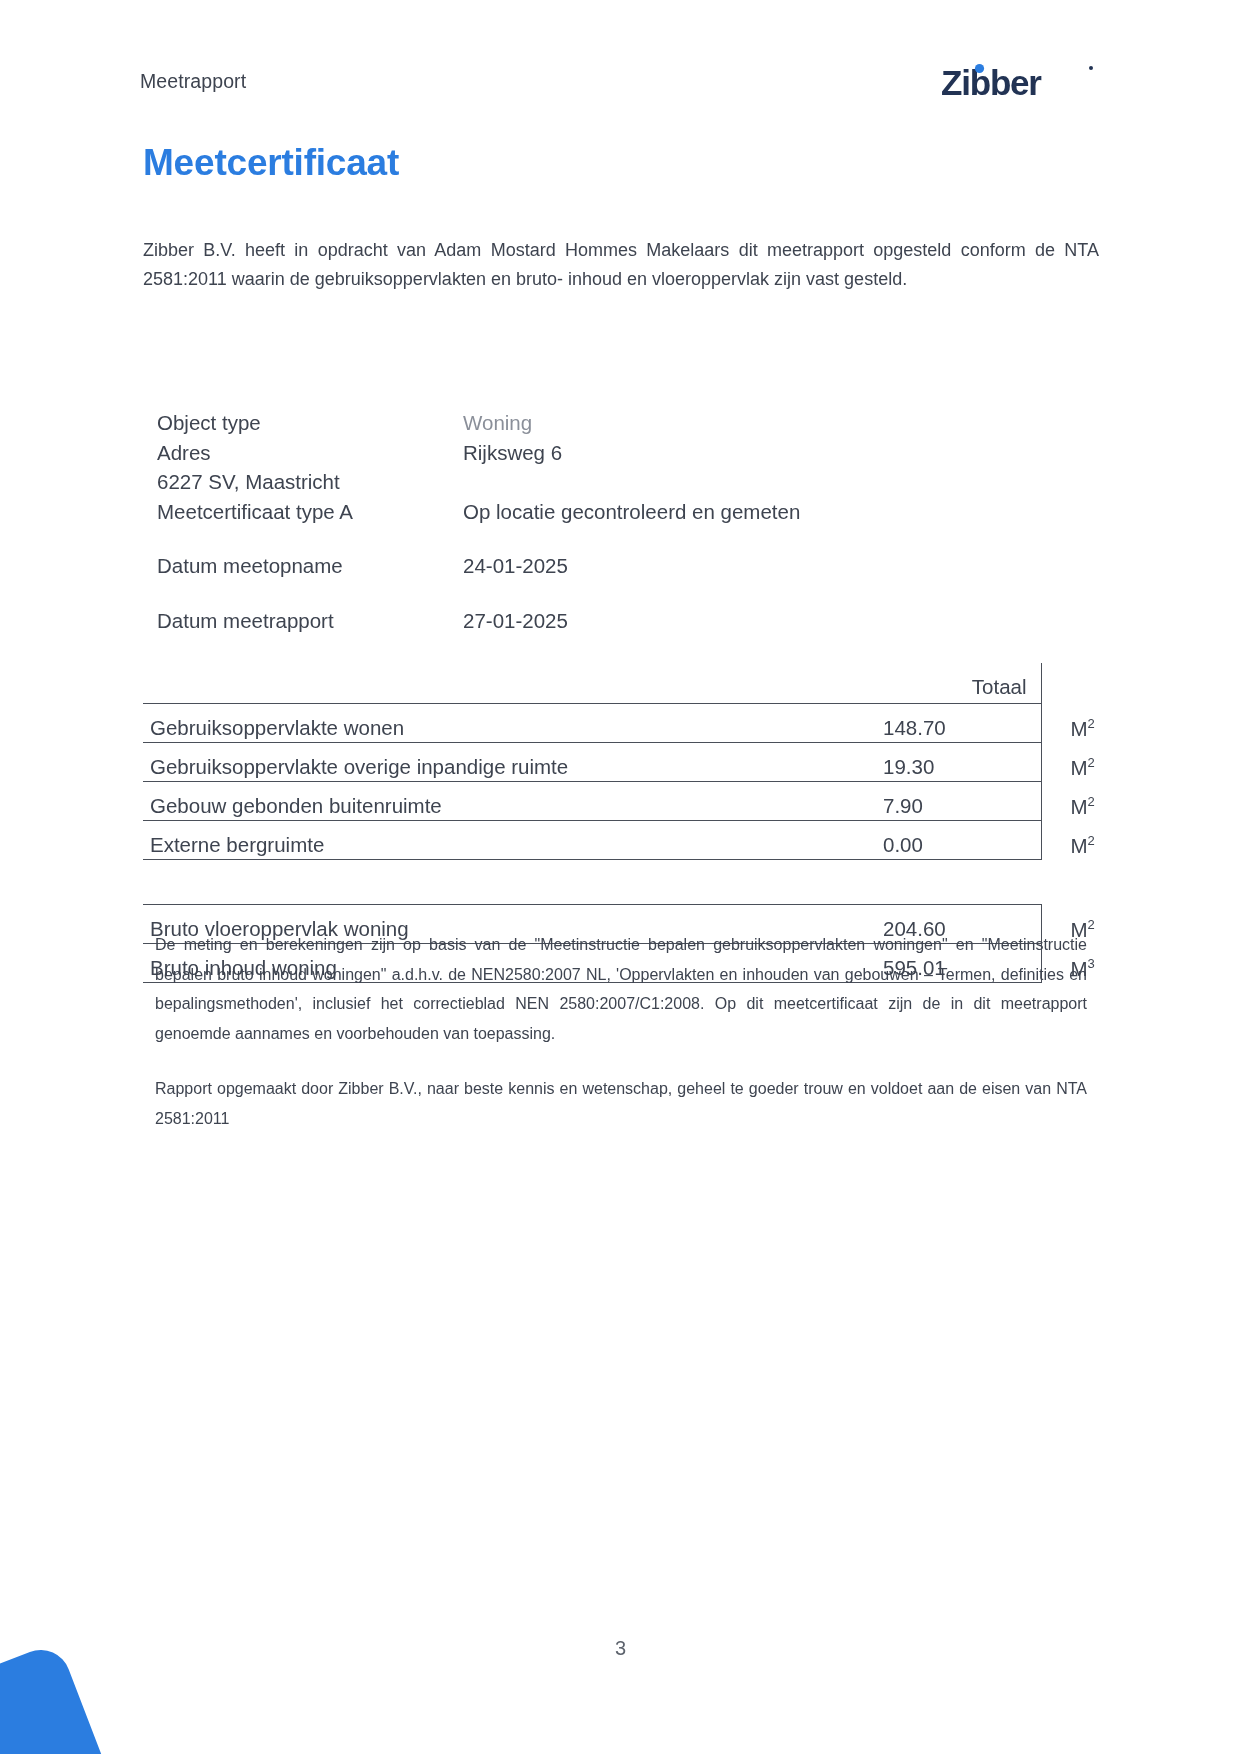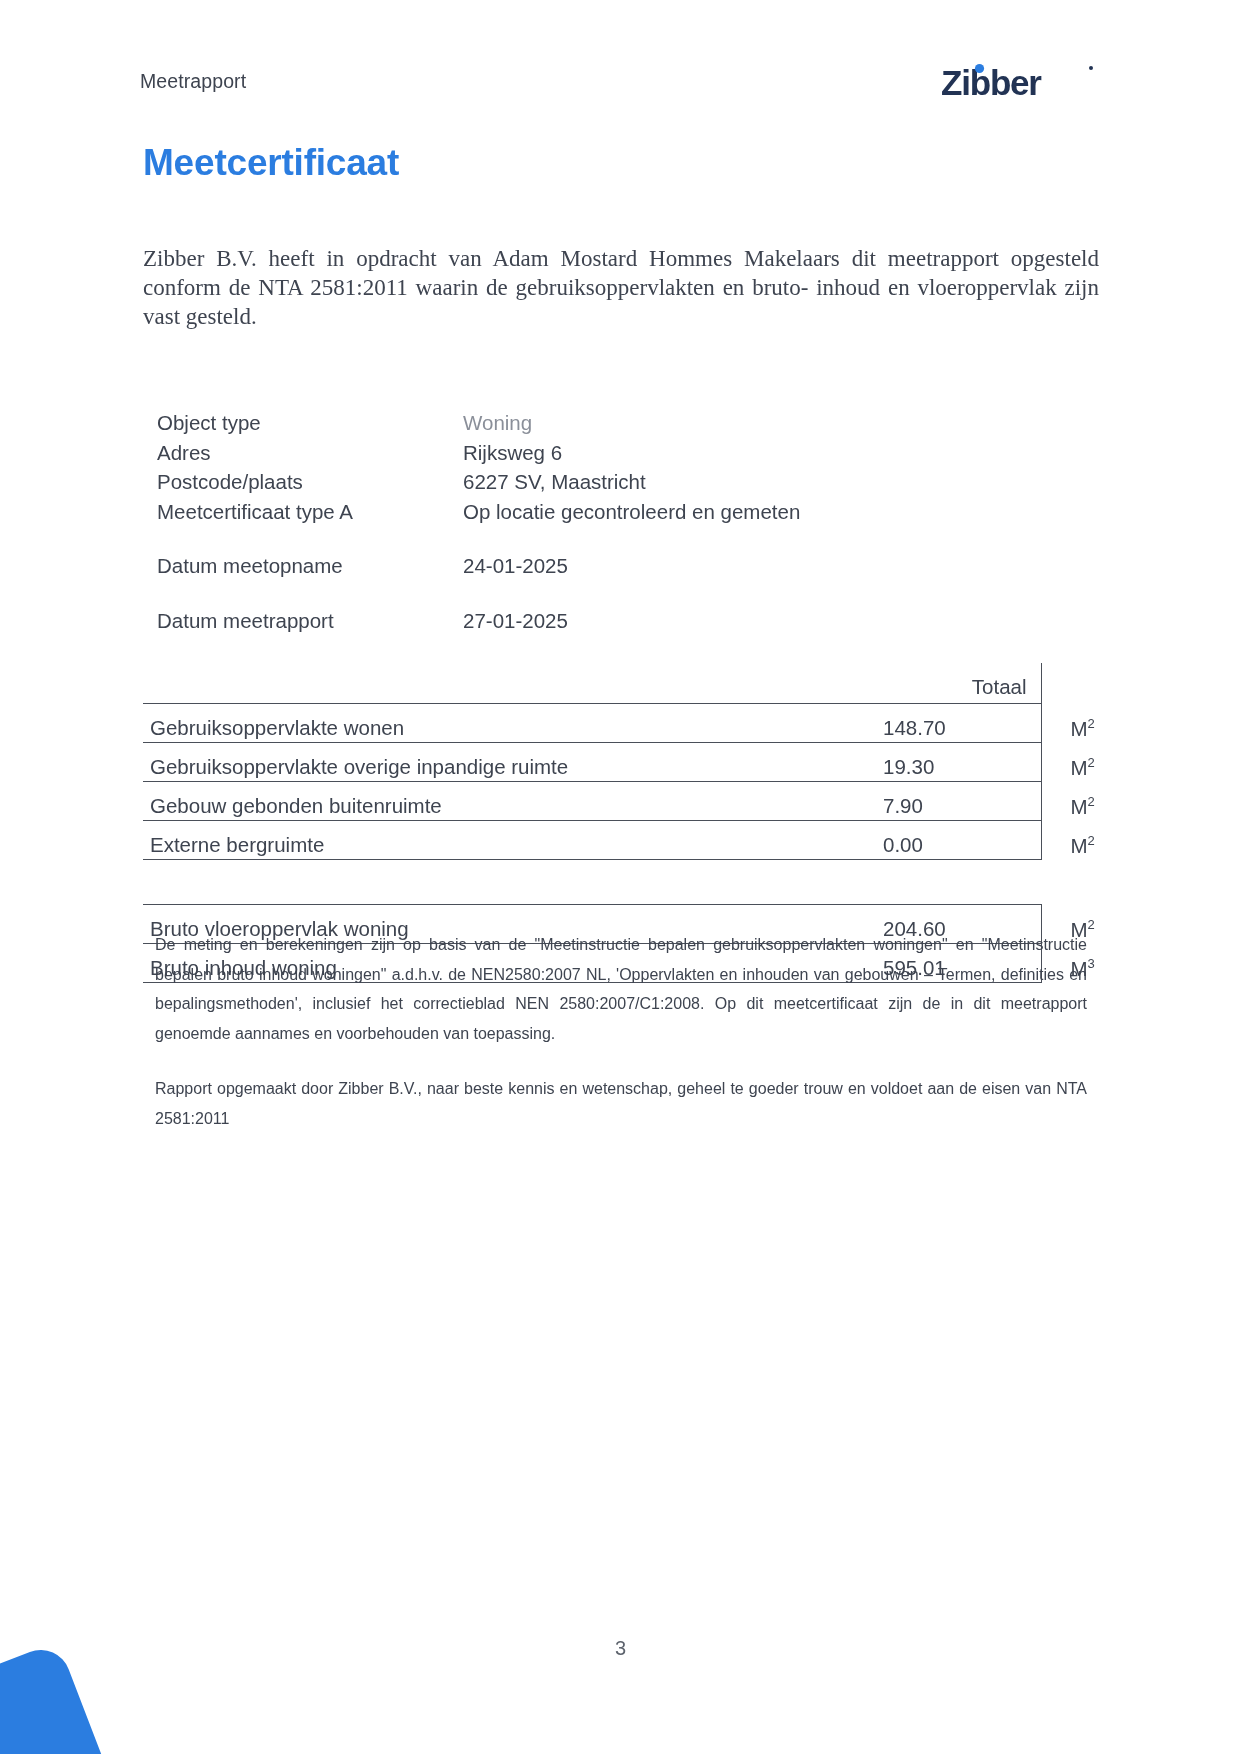--- a/index.html
+++ b/index.html
@@ -53,29 +53,28 @@
     font-size: 37px;
     font-weight: bold;
     letter-spacing: -0.2px;
     color: #2b7de0;
   }
 
   
   .intro-paragraph {
     position: absolute;
     left: 143px;
-    top: 244px;
+    top: 236px;
     width: 956px;
     margin: 0;
-    font-size: 23px;
+    font-size: 18px;
     line-height: 29px;
     text-align: justify;
     text-align-last: left;
     color: #3e4450;
-    font-family: Liberation Serif, serif;
   }
 
   
   .details-block {
     position: absolute;
     left: 157px;
     top: 368px;
     width: 820px;
     margin-top: 40px;
   }
@@ -227,21 +226,20 @@
     <div class="detail-group">
       <div class="detail-row">
         <span class="detail-label">Object type</span>
         <span class="detail-value muted">Woning</span>
       </div>
       <div class="detail-row">
         <span class="detail-label">Adres</span>
         <span class="detail-value">Rijksweg 6</span>
       </div>
       <div class="detail-row">
-        <span class="detail-label">Postcode/plaats</span>
         <span class="detail-value">6227 SV, Maastricht</span>
       </div>
       <div class="detail-row">
         <span class="detail-label">Meetcertificaat type A</span>
         <span class="detail-value">Op locatie gecontroleerd en gemeten</span>
       </div>
     </div>
 
 
     <div class="detail-group">

